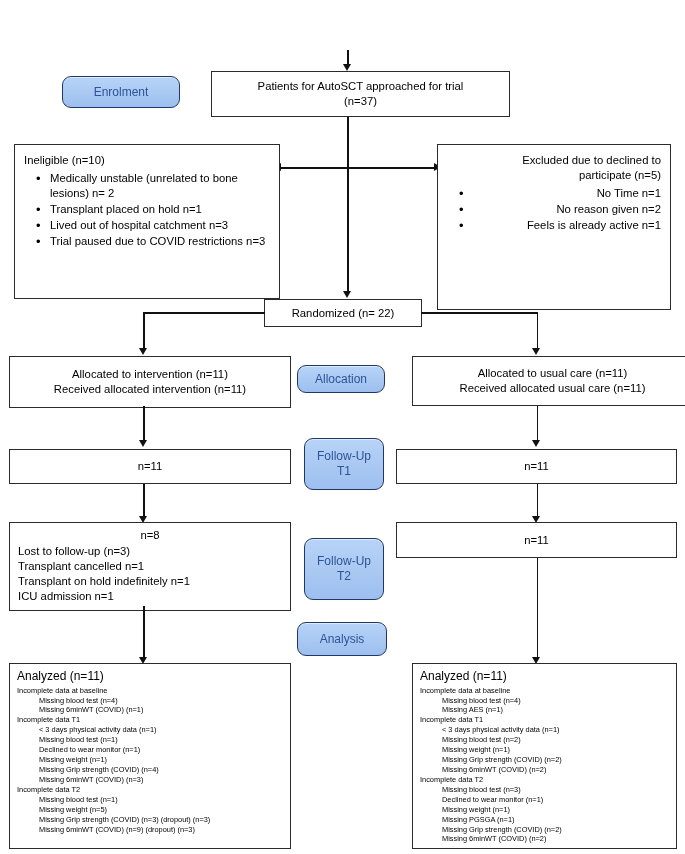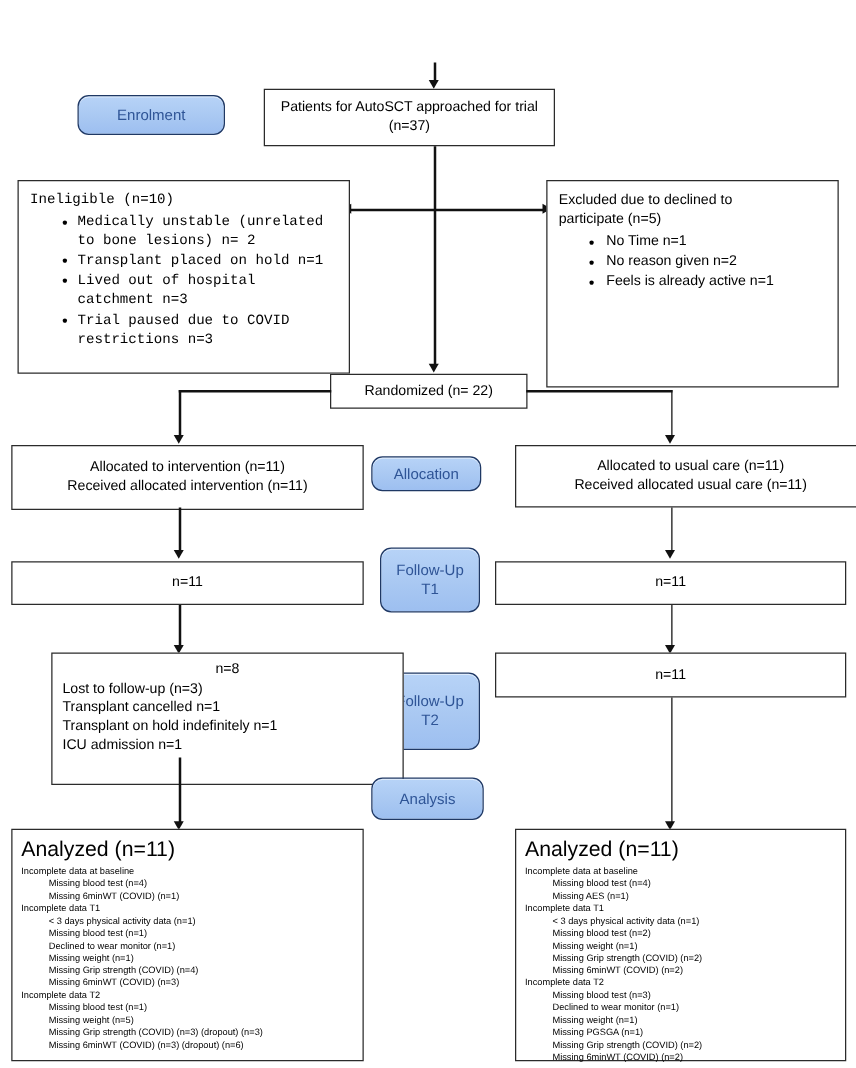--- a/index.html
+++ b/index.html
@@ -56,75 +56,75 @@
   }
   .arrow-right{
     position:absolute;width:0;height:0;
     border-top:4.6px solid transparent;
     border-bottom:4.6px solid transparent;
     border-left:7.5px solid #111;
   }
 
   
   ul.bul{margin:3px 0 0 0;padding:0 0 0 26px;list-style:none;}
-  ul.bul li{position:relative;margin:0 0 1px 12px;line-height:1.34;}
+  ul.bul li{position:relative;margin:0 0 1px 0;line-height:1.34;}
   ul.bul li:before{
     content:"\2022";position:absolute;left:-14px;top:-1px;font-size:13px;line-height:1.34;
   }
   .hdr{margin:0;}
 
   
   .analysis-box{font-size:7.4px;line-height:1.34;}
-  .analysis-box .title{font-size:17px;line-height:1.3;margin-bottom:1px;}
+  .analysis-box .title{font-size:12px;line-height:1.3;margin-bottom:1px;}
   .analysis-box .lvl1{margin:0;}
   .analysis-box .lvl2{margin:0 0 0 22px;}
 
   .nbox-title{text-align:center;display:block;margin-bottom:1px;}
   .nbox-line{display:block;text-align:left;}
 </style>
 </head>
 <body>
 
 <div id="diagram">
 
 
   <div class="vline" style="left:347px;top:50px;height:16px;"></div>
   <div class="arrow-down" style="left:342.5px;top:64px;"></div>
 
   <div class="badge" style="left:62px;top:76px;width:118px;height:32px;">
     <span>Enrolment</span>
   </div>
 
-  <div class="box center" style="left:211px;top:71px;width:233px;height:46px;">
+  <div class="box center" style="left:211px;top:71px;width:299px;height:46px;">
     <div class="pad" style="text-align:center;">
       <span>Patients for AutoSCT approached for trial</span><br>
       <span>(n=37)</span>
     </div>
   </div>
 
   <div class="vline" style="left:347px;top:117px;height:176px;"></div>
   <div class="arrow-down" style="left:342.5px;top:291px;"></div>
 
   <div class="hline" style="left:280px;top:167px;width:157px;"></div>
   <div class="arrow-left" style="left:274px;top:163.2px;"></div>
   <div class="arrow-right" style="left:434px;top:163.2px;"></div>
 
   <div class="box" style="left:14px;top:144px;width:266px;height:155px;">
-    <div class="pad" style="padding:8px 9px;font-family:Liberation Mono, monospace;">
+    <div class="pad" style="padding:8px 9px;">
       <div class="hdr">Ineligible (n=10)</div>
       <ul class="bul">
         <li>Medically unstable (unrelated to bone lesions) n= 2</li>
         <li>Transplant placed on hold n=1</li>
         <li>Lived out of hospital catchment n=3</li>
         <li>Trial paused due to COVID restrictions n=3</li>
       </ul>
     </div>
   </div>
 
-  <div class="box" style="left:437px;top:144px;width:234px;height:166px;">
+  <div class="box" style="left:437px;top:144px;width:234px;height:166px;text-align:right;">
     <div class="pad" style="padding:8px 9px;">
       <div class="hdr">Excluded due to declined to</div>
       <div class="hdr">participate (n=5)</div>
       <ul class="bul">
         <li>No Time n=1</li>
         <li>No reason given n=2</li>
         <li>Feels is already active n=1</li>
       </ul>
     </div>
   </div>
@@ -182,21 +182,21 @@
   <div class="arrow-down" style="left:138.5px;top:516px;"></div>
 
   <div class="vline" style="left:536.5px;top:484px;height:34px;"></div>
   <div class="arrow-down" style="left:532px;top:516px;"></div>
 
   <div class="badge" style="left:304px;top:538px;width:80px;height:62px;flex-direction:column;">
     <span>Follow-Up</span>
     <span>T2</span>
   </div>
 
-  <div class="box" style="left:9px;top:522px;width:282px;height:106px;margin-left:32px;">
+  <div class="box" style="left:9px;top:522px;width:282px;height:89px;">
     <div class="pad" style="padding:5px 8px;">
       <span class="nbox-title">n=8</span>
       <span class="nbox-line">Lost to follow-up (n=3)</span>
       <span class="nbox-line">Transplant cancelled n=1</span>
       <span class="nbox-line">Transplant on hold indefinitely n=1</span>
       <span class="nbox-line">ICU admission n=1</span>
     </div>
   </div>
 
   <div class="box center" style="left:396px;top:522px;width:281px;height:36px;">
@@ -226,21 +226,21 @@
       <div class="lvl2">Missing blood test (n=1)</div>
       <div class="lvl2">Declined to wear monitor (n=1)</div>
       <div class="lvl2">Missing weight (n=1)</div>
       <div class="lvl2">Missing Grip strength (COVID) (n=4)</div>
       <div class="lvl2">Missing 6minWT (COVID) (n=3)</div>
 
       <div class="lvl1">Incomplete data T2</div>
       <div class="lvl2">Missing blood test (n=1)</div>
       <div class="lvl2">Missing weight (n=5)</div>
       <div class="lvl2">Missing Grip strength (COVID) (n=3) (dropout) (n=3)</div>
-      <div class="lvl2">Missing 6minWT (COVID) (n=3) (dropout) (n=6)</div>
+      <div class="lvl2">Missing 6minWT (COVID) (n=9) (dropout) (n=3)</div>
     </div>
   </div>
 
   <div class="box analysis-box" style="left:412px;top:663px;width:265px;height:186px;">
     <div class="pad" style="padding:5px 7px;">
       <div class="title">Analyzed (n=11)</div>
 
       <div class="lvl1">Incomplete data at baseline</div>
       <div class="lvl2">Missing blood test (n=4)</div>
       <div class="lvl2">Missing AES (n=1)</div>

